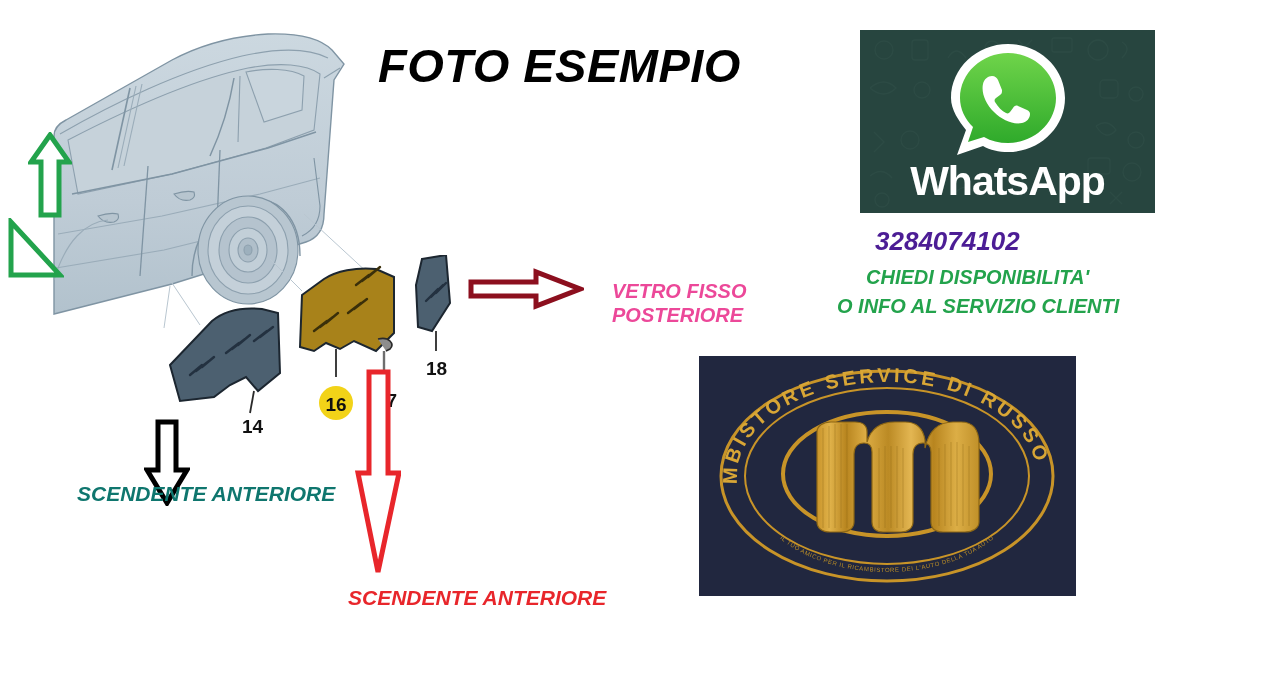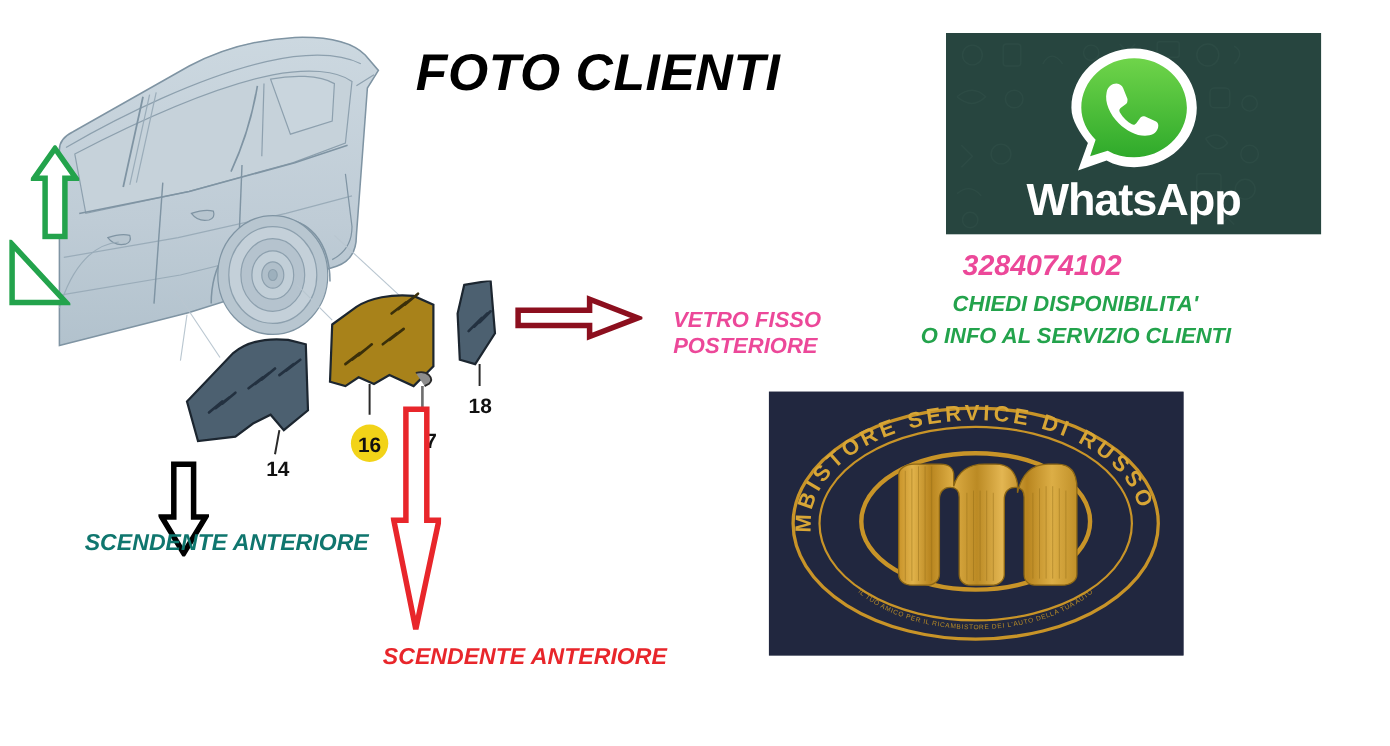--- a/index.html
+++ b/index.html
@@ -68,21 +68,21 @@
   
   .arrow-green-up { left: 28px; top: 132px; }
   .tri-green      { left: 6px;  top: 218px; }
   .arrow-black-dn { left: 144px; top: 418px; }
   .arrow-red-dn   { left: 355px; top: 368px; }
   .arrow-red-rt   { left: 468px; top: 268px; }
 
   
   .wa-card {
     left: 860px; top: 30px;
-    width: 341px; height: 183px;
+    width: 295px; height: 183px;
     background: #27453f;
     overflow: hidden;
   }
   .wa-texture {
     position: absolute; inset: 0;
     opacity: 0.30;
   }
   .wa-logo { position: absolute; left: 50%; top: 8px; transform: translateX(-50%); }
   .wa-wordmark {
     position: absolute;
@@ -95,21 +95,21 @@
     letter-spacing: -1px;
     font-family: "Liberation Sans", sans-serif;
   }
 
   
   .phone {
     left: 875px; top: 226px;
     font-size: 26px;
     font-weight: bold;
     font-style: italic;
-    color: #ec4899;
+    color: #4c1d95;
     white-space: nowrap;
   }
   .contact-l1 {
     left: 866px; top: 266px;
     font-size: 20px;
     font-weight: bold;
     font-style: italic;
     color: #23a34c;
     white-space: nowrap;
   }
@@ -239,21 +239,21 @@
         <path d="M272,4 L296,0 L300,48 L282,76 L268,72 L266,30 Z" fill="#4c6070" stroke="#1c2630" stroke-width="2"></path>
         <g stroke="#233140" stroke-width="2.4" fill="none" stroke-linecap="round">
           <path d="M276,46 l12,-12 M281,42 l12,-12 M286,38 l10,-10"></path>
         </g>
         <path d="M286,76 L286,96" stroke="#2a2a2a" stroke-width="1.8" fill="none"></path>
         <text x="276" y="120" font-family="'Liberation Sans',sans-serif" font-size="19" font-weight="bold" fill="#111111">18</text>
       </g>
     </svg>
   </div>
 
-  <div class="abs foto-title">FOTO CLIENTI</div>
+  <div class="abs foto-title">FOTO ESEMPIO</div>
 
   <div class="abs arrow-green-up">
     <svg width="44" height="86" viewBox="0 0 44 86">
       <path d="M22,3 L41,30 L31,30 L31,83 L13,83 L13,30 L3,30 Z" fill="#ffffff" stroke="#23a34c" stroke-width="5" stroke-linejoin="miter"></path>
     </svg>
   </div>
 
   <div class="abs tri-green">
     <svg width="58" height="62" viewBox="0 0 58 62">
       <path d="M5,4 L5,57 L54,57 Z" fill="#ffffff" stroke="#23a34c" stroke-width="5" stroke-linejoin="miter"></path>

